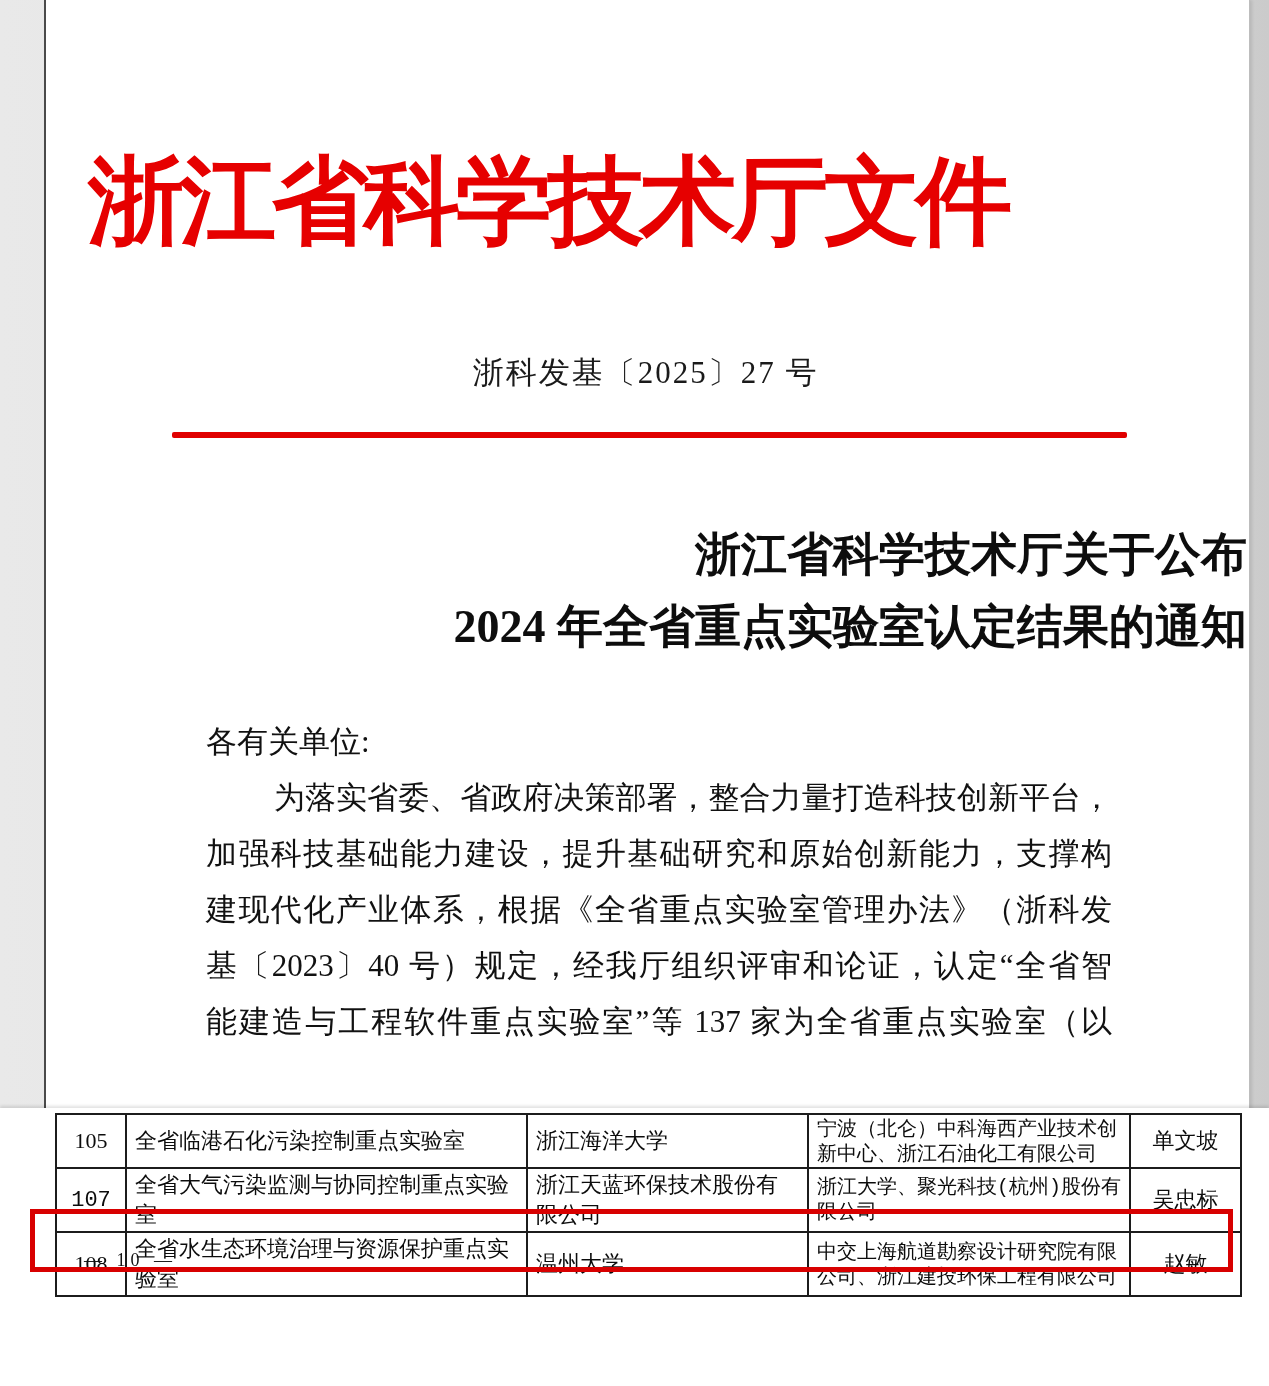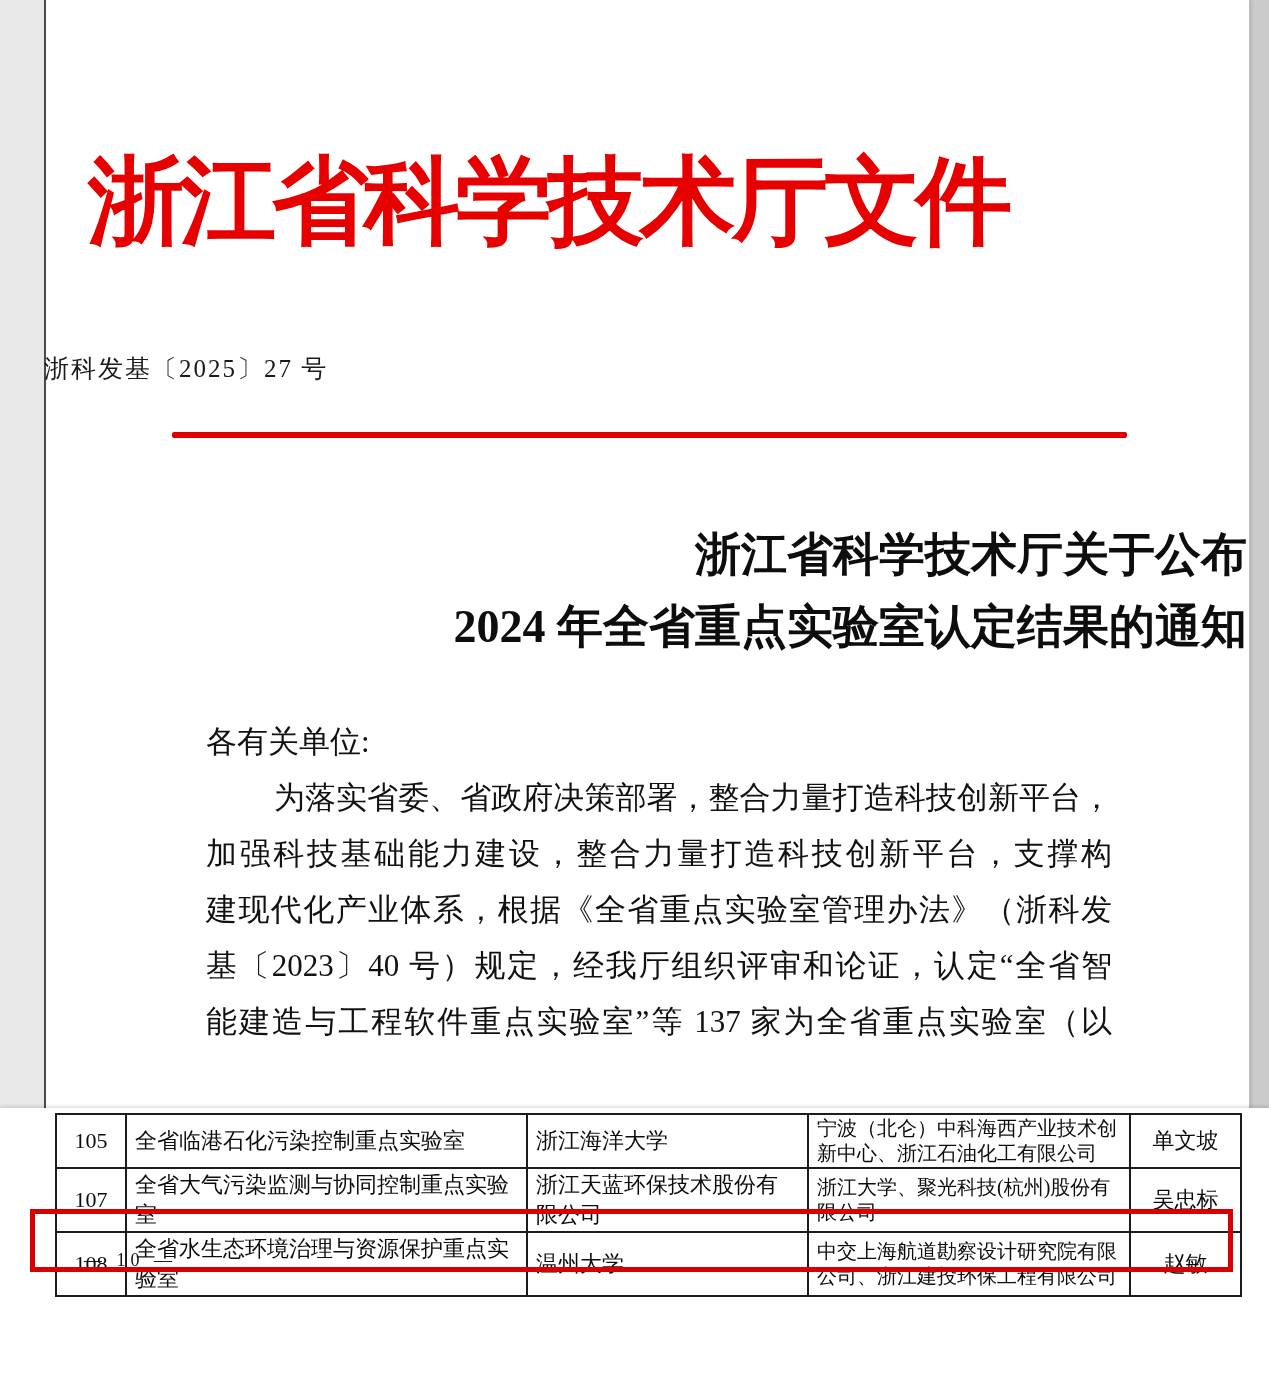--- a/index.html
+++ b/index.html
@@ -26,21 +26,22 @@
     position:absolute;left:44px;top:138px;width:1203px;
     text-align:left;
     font-size:96px;font-weight:700;
     letter-spacing:-4px;
     color:#e60000;
     white-space:nowrap;
     padding-left:44px;
   }
   .doc-number{
     position:absolute;left:44px;top:352px;width:1203px;
-    font-size:25px;color:#1a1a1a;
+    text-align:center;
+    font-size:31px;color:#1a1a1a;
     letter-spacing:2px;
   }
   .red-rule{
     position:absolute;left:172px;top:432px;width:955px;height:6px;
     background:#e00000;border-radius:2px;
   }
   .notice-title{
     position:absolute;left:44px;width:1203px;
     text-align:right;
     font-size:46px;font-weight:700;color:#0d0d0d;
@@ -110,37 +111,37 @@
   <div class="doc-number">浙科发基〔2025〕27 号</div>
 
   <div class="red-rule"></div>
 
   <div class="notice-title l1">浙江省科学技术厅关于公布</div>
   <div class="notice-title l2">2024 年全省重点实验室认定结果的通知</div>
 
   <div class="body-block">
     <div class="body-line">各有关单位:</div>
     <div class="body-line jfy indent">为落实省委、省政府决策部署，整合力量打造科技创新平台，</div>
-    <div class="body-line jfy">加强科技基础能力建设，整合力量打造科技创新平台，支撑构</div>
+    <div class="body-line jfy">加强科技基础能力建设，提升基础研究和原始创新能力，支撑构</div>
     <div class="body-line jfy">建现代化产业体系，根据《全省重点实验室管理办法》（浙科发</div>
     <div class="body-line jfy">基〔2023〕40 号）规定，经我厅组织评审和论证，认定“全省智</div>
     <div class="body-line jfy">能建造与工程软件重点实验室”等 137 家为全省重点实验室（以</div>
   </div>
 
   <div class="table-section">
     <table class="lab-table">
       <tbody>
         <tr>
           <td class="c-no">105</td>
           <td class="c-lab">全省临港石化污染控制重点实验室</td>
           <td class="c-unit">浙江海洋大学</td>
           <td class="c-part">宁波（北仑）中科海西产业技术创新中心、浙江石油化工有限公司</td>
           <td class="c-dir">单文坡</td>
         </tr>
-        <tr style="height:46px;">
+        <tr style="height:46px;font-family:Liberation Mono, monospace;">
           <td class="c-no">107</td>
           <td class="c-lab">全省大气污染监测与协同控制重点实验室</td>
           <td class="c-unit">浙江天蓝环保技术股份有限公司</td>
           <td class="c-part">浙江大学、聚光科技(杭州)股份有限公司</td>
           <td class="c-dir">吴忠标</td>
         </tr>
         <tr>
           <td class="c-no">108</td>
           <td class="c-lab">全省水生态环境治理与资源保护重点实验室</td>
           <td class="c-unit">温州大学</td>

